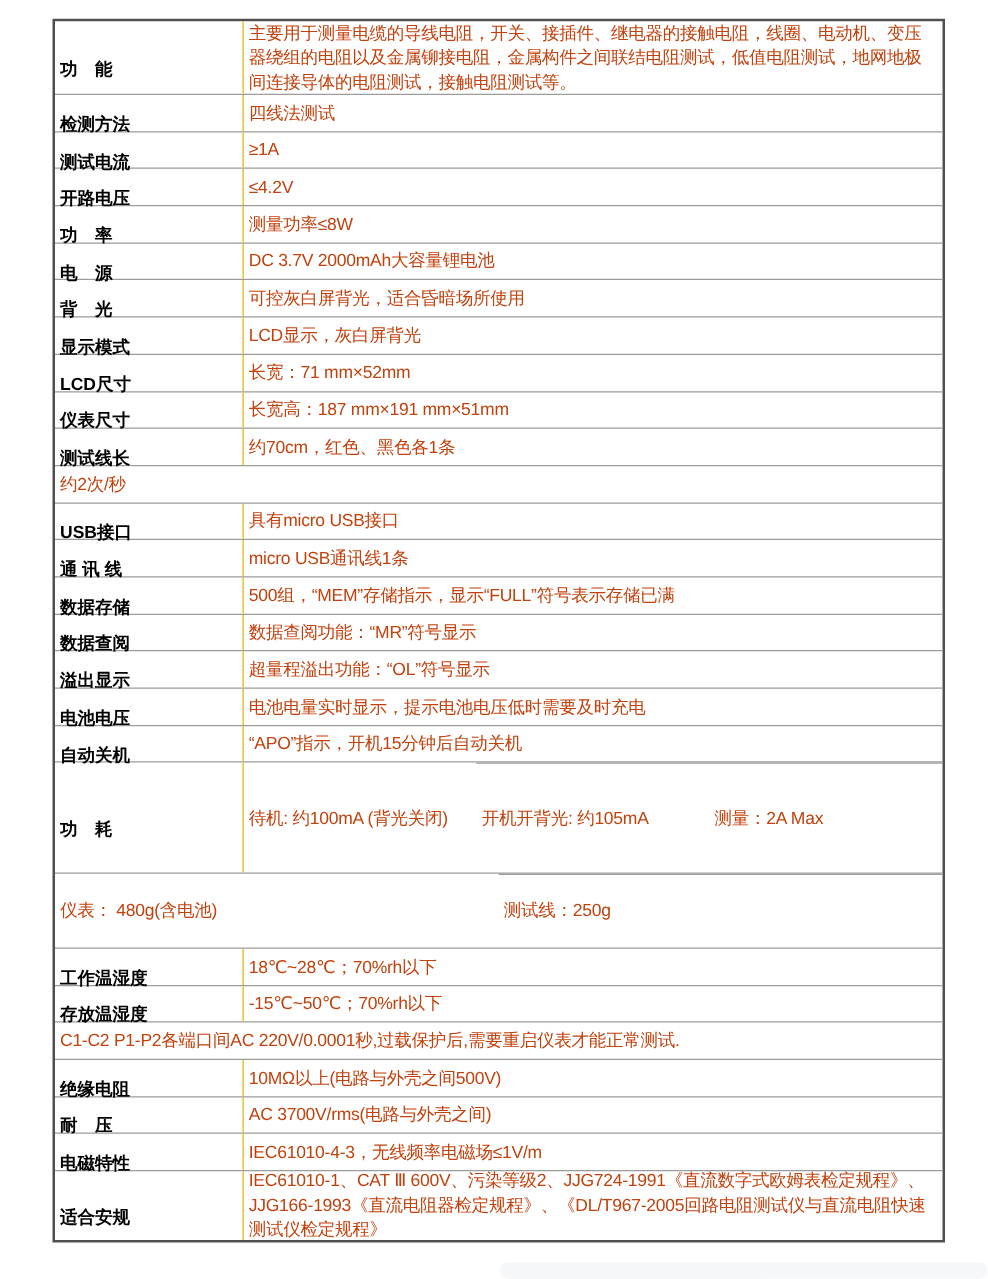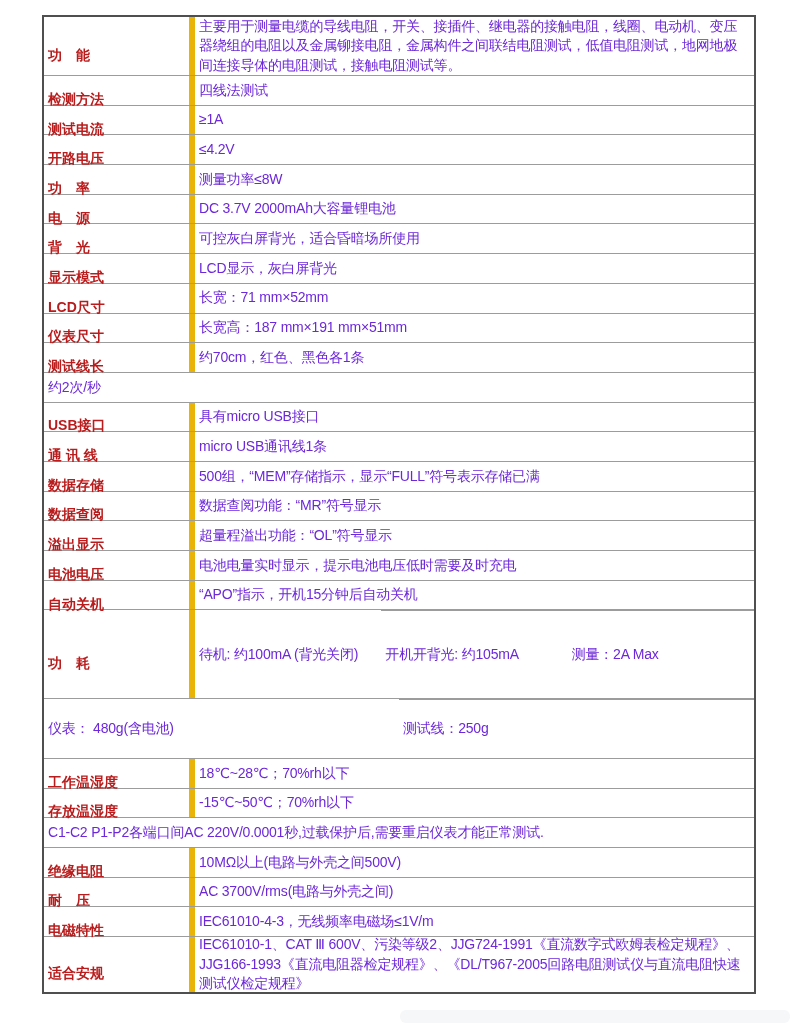--- a/index.html
+++ b/index.html
@@ -16,31 +16,31 @@
     display:flex;align-items:stretch;border-top:1px solid #9c9c9c;box-sizing:border-box;
   }
   .row.first{border-top:none;}
   .h1{height:29.7px;}
   .h2{height:59.4px;}
   .h3sub{height:89.1px;}
   .htop{height:58px;}
   .hbot{height:56px;}
   .label-cell{
     flex:0 0 151px;width:151px;box-sizing:border-box;
-    border-right:6px solid #eab308;
+    border-right:1px solid #eab308;
     display:flex;align-items:center;
     padding:19px 4px 1px 4px;
-    font-size:14px;font-weight:bold;color:#b91c1c;
+    font-size:14px;font-weight:bold;color:#000000;
     line-height:17px;
   }
   .value-cell{
     flex:1 1 auto;box-sizing:border-box;
     display:flex;align-items:center;
     padding:1px 6px 1px 4px;
-    font-size:14px;color:#6d28d9;
+    font-size:14px;color:#c2410c;
     letter-spacing:-0.2px;line-height:19.4px;
     word-break:break-word;
   }
   .value-stack{
     flex:1 1 auto;display:flex;flex-direction:row;box-sizing:border-box;
   }
   .value-stack .value-cell{
     flex:1 1 0;border-top:1px solid #9c9c9c;
   }
   .value-stack .value-cell.subfirst{border-top:none;}

